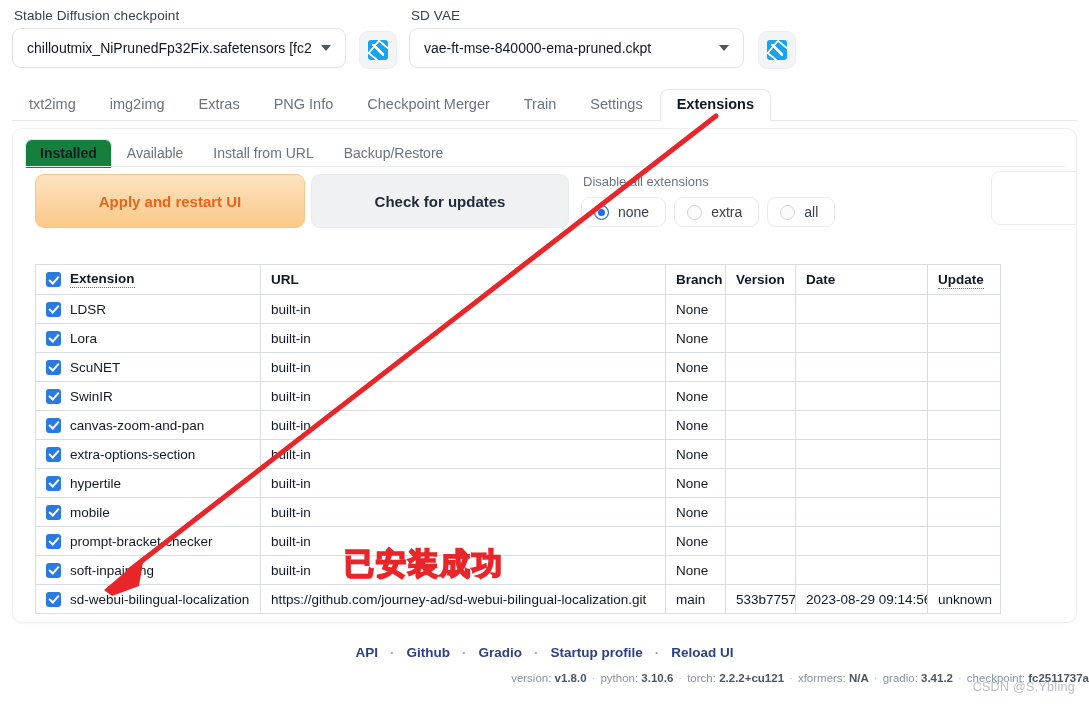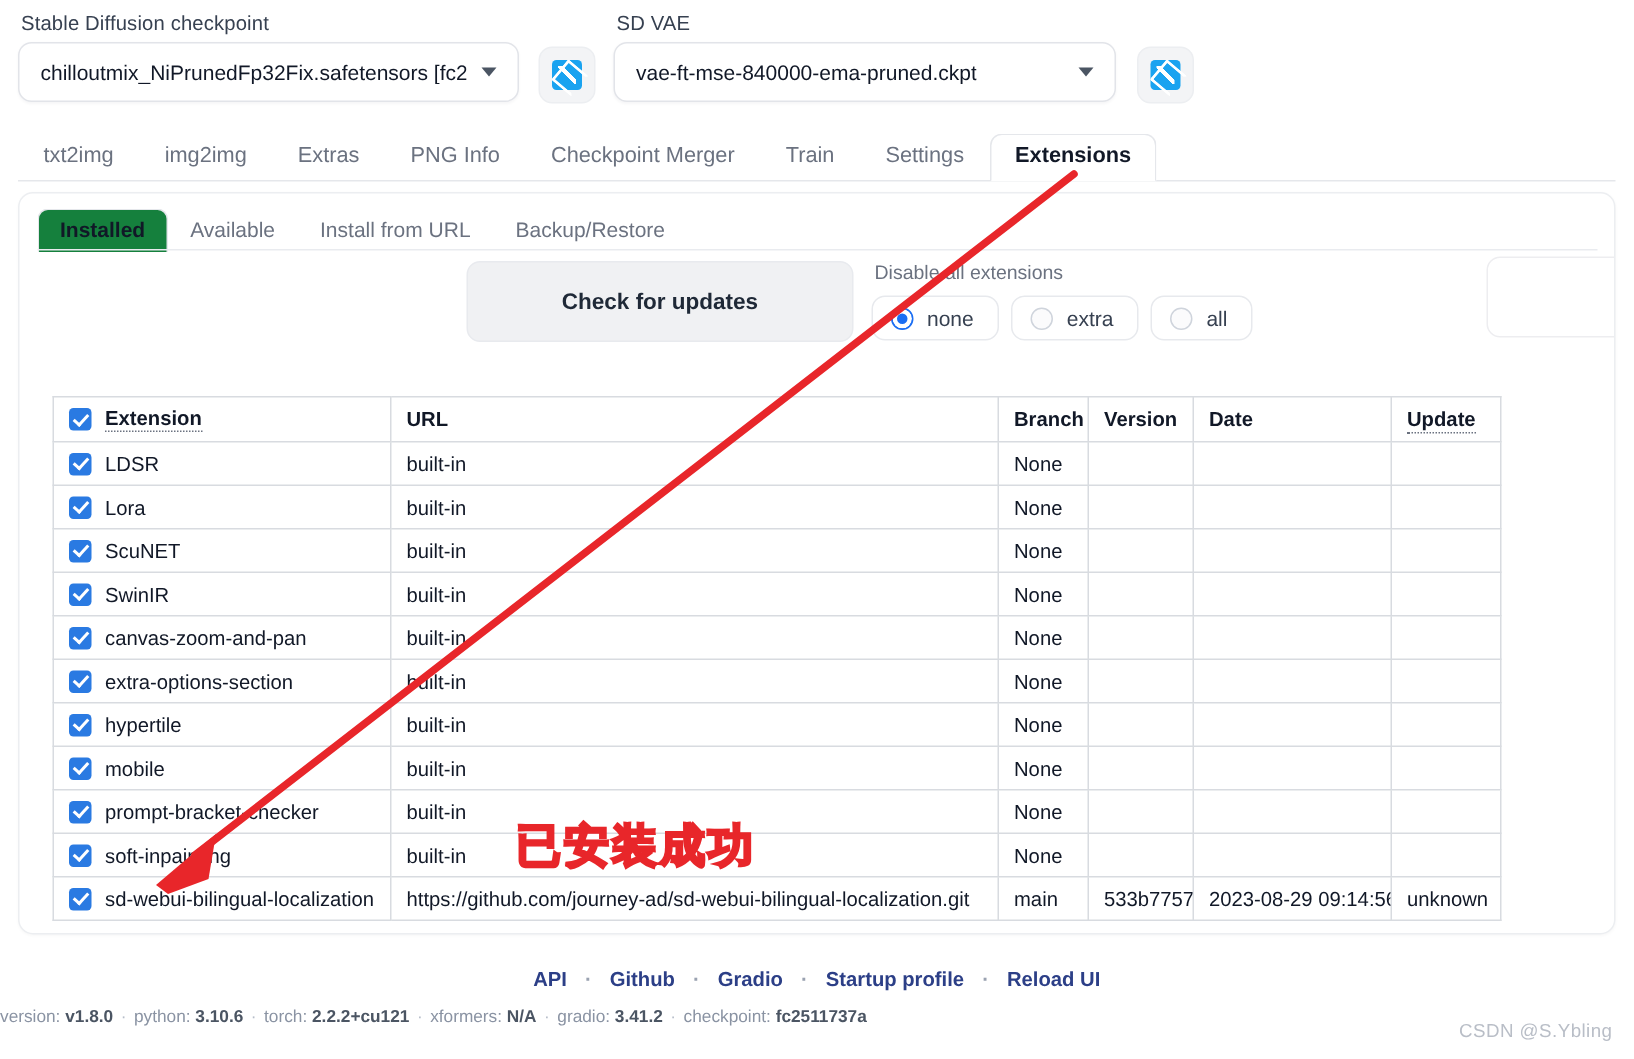--- a/index.html
+++ b/index.html
@@ -180,21 +180,21 @@
   
   .c-ext { width: 225px; }
   .c-url { width: 405px; }
   .c-br  { width: 60px; }
   .c-ve  { width: 70px; }
   .c-da  { width: 132px; }
   .c-up  { width: 73px; }
 
   
   .footer {
-    position: absolute; left: 0; top: 645px; width: 1089px; text-align: left;
+    position: absolute; left: 0; top: 645px; width: 1089px; text-align: right;
   }
   .footer-links {
     font-size: 13.5px; font-weight: 700; color: #1f3a8a;
     display: flex; align-items: center; justify-content: center; gap: 0;
   }
   .footer-links a {
     color: #2c3f87; text-decoration: none; padding: 0 12px; cursor: pointer;
   }
   .footer-sep { color: #9aa2b1; font-weight: 700; }
   .footer-meta {
@@ -266,20 +266,21 @@
   <div class="panel">
 
     <div class="subtabs" id="sub-tabs">
         <div class="subtab active">Installed</div>
         <div class="subtab">Available</div>
         <div class="subtab">Install from URL</div>
         <div class="subtab">Backup/Restore</div>
       </div>
     <div class="subtabs-rule"></div>
 
+    <div class="btn-apply">Apply and restart UI</div>
     <div class="btn-updates">Check for updates</div>
 
     <div class="radio-wrap">
       <span class="radio-caption">Disable all extensions</span>
       <div class="radio-row" id="radio-row">
           <div class="radio-pill selected">
             <span class="radio-dot"></span>
             <span>none</span>
           </div>
           <div class="radio-pill">

